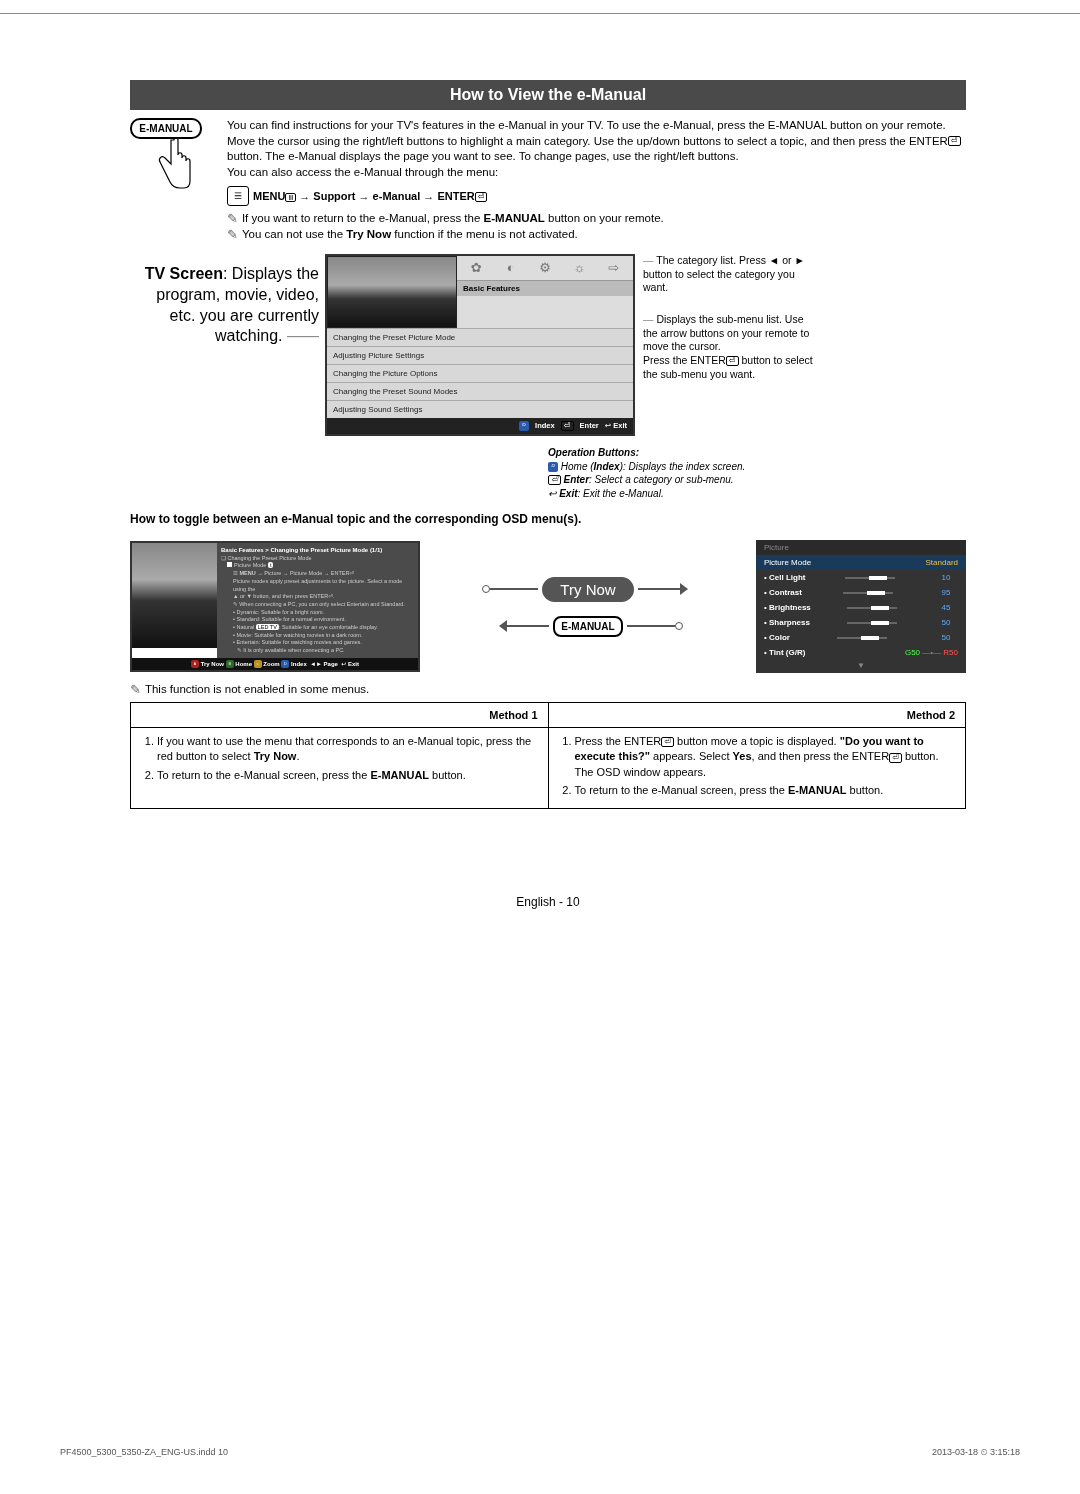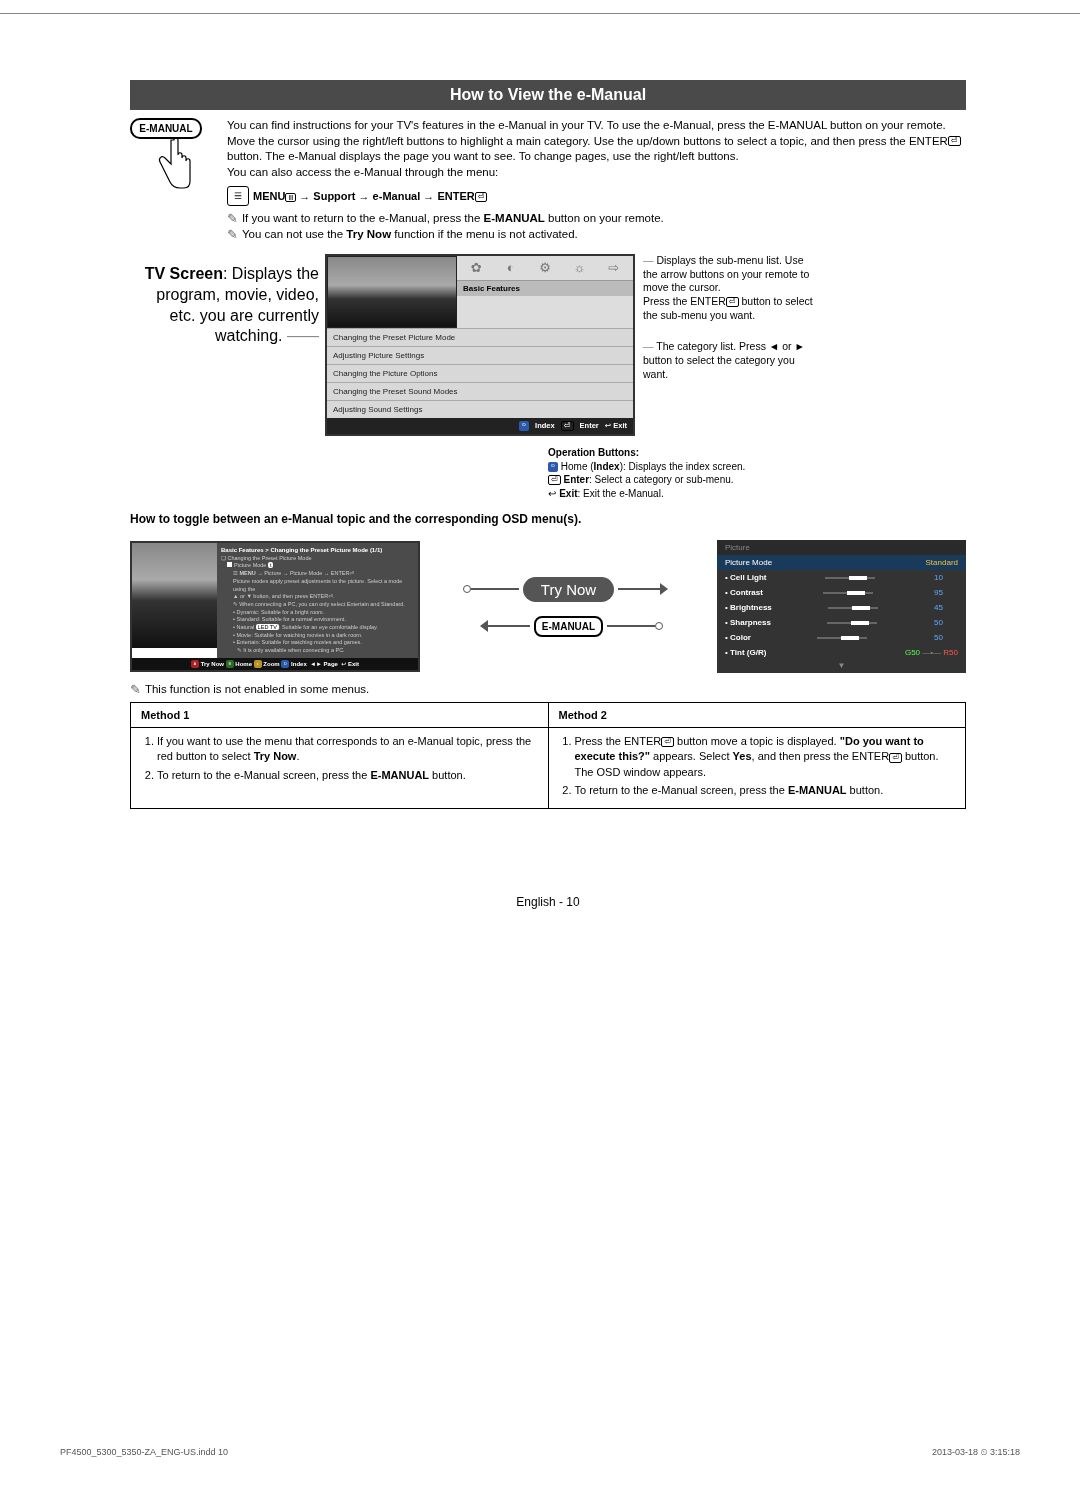--- a/index.html
+++ b/index.html
@@ -27,21 +27,21 @@
   .emanual-ui { border:2px solid #333; background:#5a5a5a; }
   .ui-top { display:flex;}
   .ui-preview { width:130px; height:72px; background:linear-gradient(#888 0%, #aaa 40%, #333 60%, #111 100%); border:1px solid #222;}
   .ui-icons-area { flex:1; background:#ddd;}
   .ui-icon-row { display:flex; justify-content:space-around; padding:4px 2px;}
   .ui-icon { width:20px; height:16px; color:#777; font-size:13px; text-align:center;}
   .ui-cat-label { background:#bbb; font-size:8px; font-weight:bold; padding:3px 6px; border-top:1px solid #999;}
   .ui-row { background:#d8d8d8; border-top:1px solid #aaa; font-size:8px; padding:4px 6px; color:#222;}
   .ui-footer { background:#222; color:#fff; font-size:7.5px; text-align:right; padding:3px 6px;}
   .ui-footer span { margin-left:4px;}
-  .op-buttons { font-size:10px; margin-top:8px; margin-left:418px; line-height:1.35;}
+  .op-buttons { font-size:10px; margin-top:8px; margin-left:418px; line-height:1.35;font-style:italic;}
   .op-buttons b { font-weight:bold;}
   .blue-btn{display:inline-block;background:#2a5aab;color:#fff;font-size:7px;border-radius:2px;width:10px;height:10px;text-align:center;line-height:10px;vertical-align:middle;}
   .sub-h { font-weight: bold; font-size: 12px; margin: 12px 0 14px 0; }
   .toggle-row { display:flex; align-items:center; justify-content:space-between; gap:12px; margin-bottom:10px;}
   .tg-left { width:290px; border:2px solid #333;}
   .tg-left-top{display:flex;}
   .tg-preview{width:85px; height:105px; background:linear-gradient(#888 0%, #aaa 35%, #333 55%, #111 100%);}
   .tg-content{flex:1; background:#4b4b4b; color:#ccc; font-size:5.5px; padding:3px 4px; line-height:1.4;}
   .tg-content .bc{color:#fff; font-weight:bold; font-size:6px;}
   .tg-content .sq{display:inline-block;width:5px;height:5px;background:#fff;margin-right:2px;}
@@ -49,35 +49,35 @@
   .tg-footer{background:#111;color:#fff;font-size:6px;text-align:center;padding:2px;}
   .arrow-col { display:flex; flex-direction:column; gap:14px; align-items:center;}
   .arrow-group { display:flex; align-items:center; gap:4px;}
   .arrow-line{width:48px;height:2px;background:#555;position:relative;}
   .arrow-line.right::after{content:"";position:absolute;right:-8px;top:-5px;border:6px solid transparent;border-left:8px solid #555;}
   .arrow-line.left::before{content:"";position:absolute;left:-8px;top:-5px;border:6px solid transparent;border-right:8px solid #555;}
   .arrow-line.circ::before{content:"";position:absolute;left:-8px;top:-3px;width:6px;height:6px;border:1px solid #555;border-radius:50%;}
   .arrow-line.circ-r::after{content:"";position:absolute;right:-8px;top:-3px;width:6px;height:6px;border:1px solid #555;border-radius:50%;}
   .trynow-btn { background:#555; color:#fff; border-radius:16px; padding:4px 18px; font-size:15px; font-weight:normal;}
   .emanual-btn-sm { border:2px solid #000; border-radius:8px; padding:3px 6px; font-weight:bold; font-size:10px; background:#fff;}
-  .tg-right { width:249px; background:#333; color:#ddd; font-size:8.5px;}
+  .tg-right { width:210px; background:#333; color:#ddd; font-size:8.5px;}
   .tg-right-header{background:#2a2a2a;color:#888;font-size:8px;padding:3px 8px;}
   .tg-right-selrow{background:#1a3a5c;color:#fff;display:flex;justify-content:space-between;padding:3px 8px;font-size:8px;}
   .tg-right-selrow .val{color:#f0c040;}
   .pic-row{display:flex;justify-content:space-between;align-items:center;padding:3px 8px;color:#fff;font-size:8px;}
   .pic-row .slider{width:50px;height:2px;background:#666;position:relative;}
   .pic-row .slider::after{content:"";position:absolute;right:8px;top:-1px;width:18px;height:4px;background:#fff;}
-  .pic-row .val{color:#5fa8ff;width:24px;text-align:left;}
+  .pic-row .val{color:#5fa8ff;width:24px;text-align:center;}
   .tint-row{display:flex;justify-content:space-between;padding:3px 8px;color:#fff;font-size:8px;}
   .tint-row .gv{color:#5f5;}
   .tint-row .rv{color:#f55;}
   .down-arrow{text-align:center;color:#888;font-size:8px;padding:1px 0 3px 0;}
   .methods-table { width:100%; border-collapse:collapse; margin-top:6px; font-size:11px;}
   .methods-table th, .methods-table td { border:1px solid #000; padding:6px 10px; vertical-align:top;}
-  .methods-table th { text-align:left; font-weight:bold; background:#fff;}
+  .methods-table th { text-align:right; font-weight:bold; background:#fff;}
   .methods-table ol { padding-left:16px; line-height:1.4;}
   .methods-table ol li { margin-bottom:3px;}
   .footer { text-align:center; font-size:12px; margin-top:86px;}
   .meta-footer-wrap{position:absolute; left:60px; right:60px; bottom:36px; display:flex; justify-content:space-between; font-size:9px; color:#555;}
   .enter-icon{display:inline-block;border:1px solid #000;border-radius:2px;font-size:8px;padding:0 2px;line-height:1;vertical-align:middle;}
   .menu-m-icon{display:inline-block;border:1px solid #000;border-radius:2px;font-size:7px;padding:0 2px;vertical-align:middle;line-height:1;}
   .line-conn{color:#888;}
   .red-a{display:inline-block;background:#a22;color:#fff;font-size:5px;width:8px;height:8px;text-align:center;line-height:8px;border-radius:2px;}
   .grn-b{display:inline-block;background:#2a6b2a;color:#fff;font-size:5px;width:8px;height:8px;text-align:center;line-height:8px;border-radius:2px;}
   .ylw-c{display:inline-block;background:#b8932a;color:#fff;font-size:5px;width:8px;height:8px;text-align:center;line-height:8px;border-radius:2px;}
@@ -144,22 +144,22 @@
        <div class="ui-row">Changing the Preset Sound Modes</div>
        <div class="ui-row">Adjusting Sound Settings</div>
        <div class="ui-footer">
          <span class="blue-btn">ᴰ</span><span> <b>Index</b></span>
          <span class="enter-icon">⏎</span><span> <b>Enter</b></span>
          <span>↩ <b>Exit</b></span>
        </div>
      </div>
    </div>
    <div class="sd-right">
+     <div class="callout"><span class="line-conn">—</span> <span>The category list. Press ◄ or ► button to select the category you want.</span></div>
      <div class="callout"><span class="line-conn">—</span> <span>Displays the sub-menu list. Use the arrow buttons on your remote to move the cursor.</span><br><span>Press the ENTER</span><span class="enter-icon">⏎</span><span> button to select the sub-menu you want.</span></div>
-     <div class="callout"><span class="line-conn">—</span> <span>The category list. Press ◄ or ► button to select the category you want.</span></div>
    </div>
  </div>
 
  <div class="op-buttons">
    <b>Operation Buttons:</b><br>
    <span class="blue-btn">ᴰ</span><span> Home (</span><b>Index</b><span>): Displays the index screen.</span><br>
    <span class="enter-icon">⏎</span> <b>Enter</b><span>: Select a category or sub-menu.</span><br>
    ↩ <b>Exit</b><span>: Exit the e-Manual.</span>
  </div>
 

